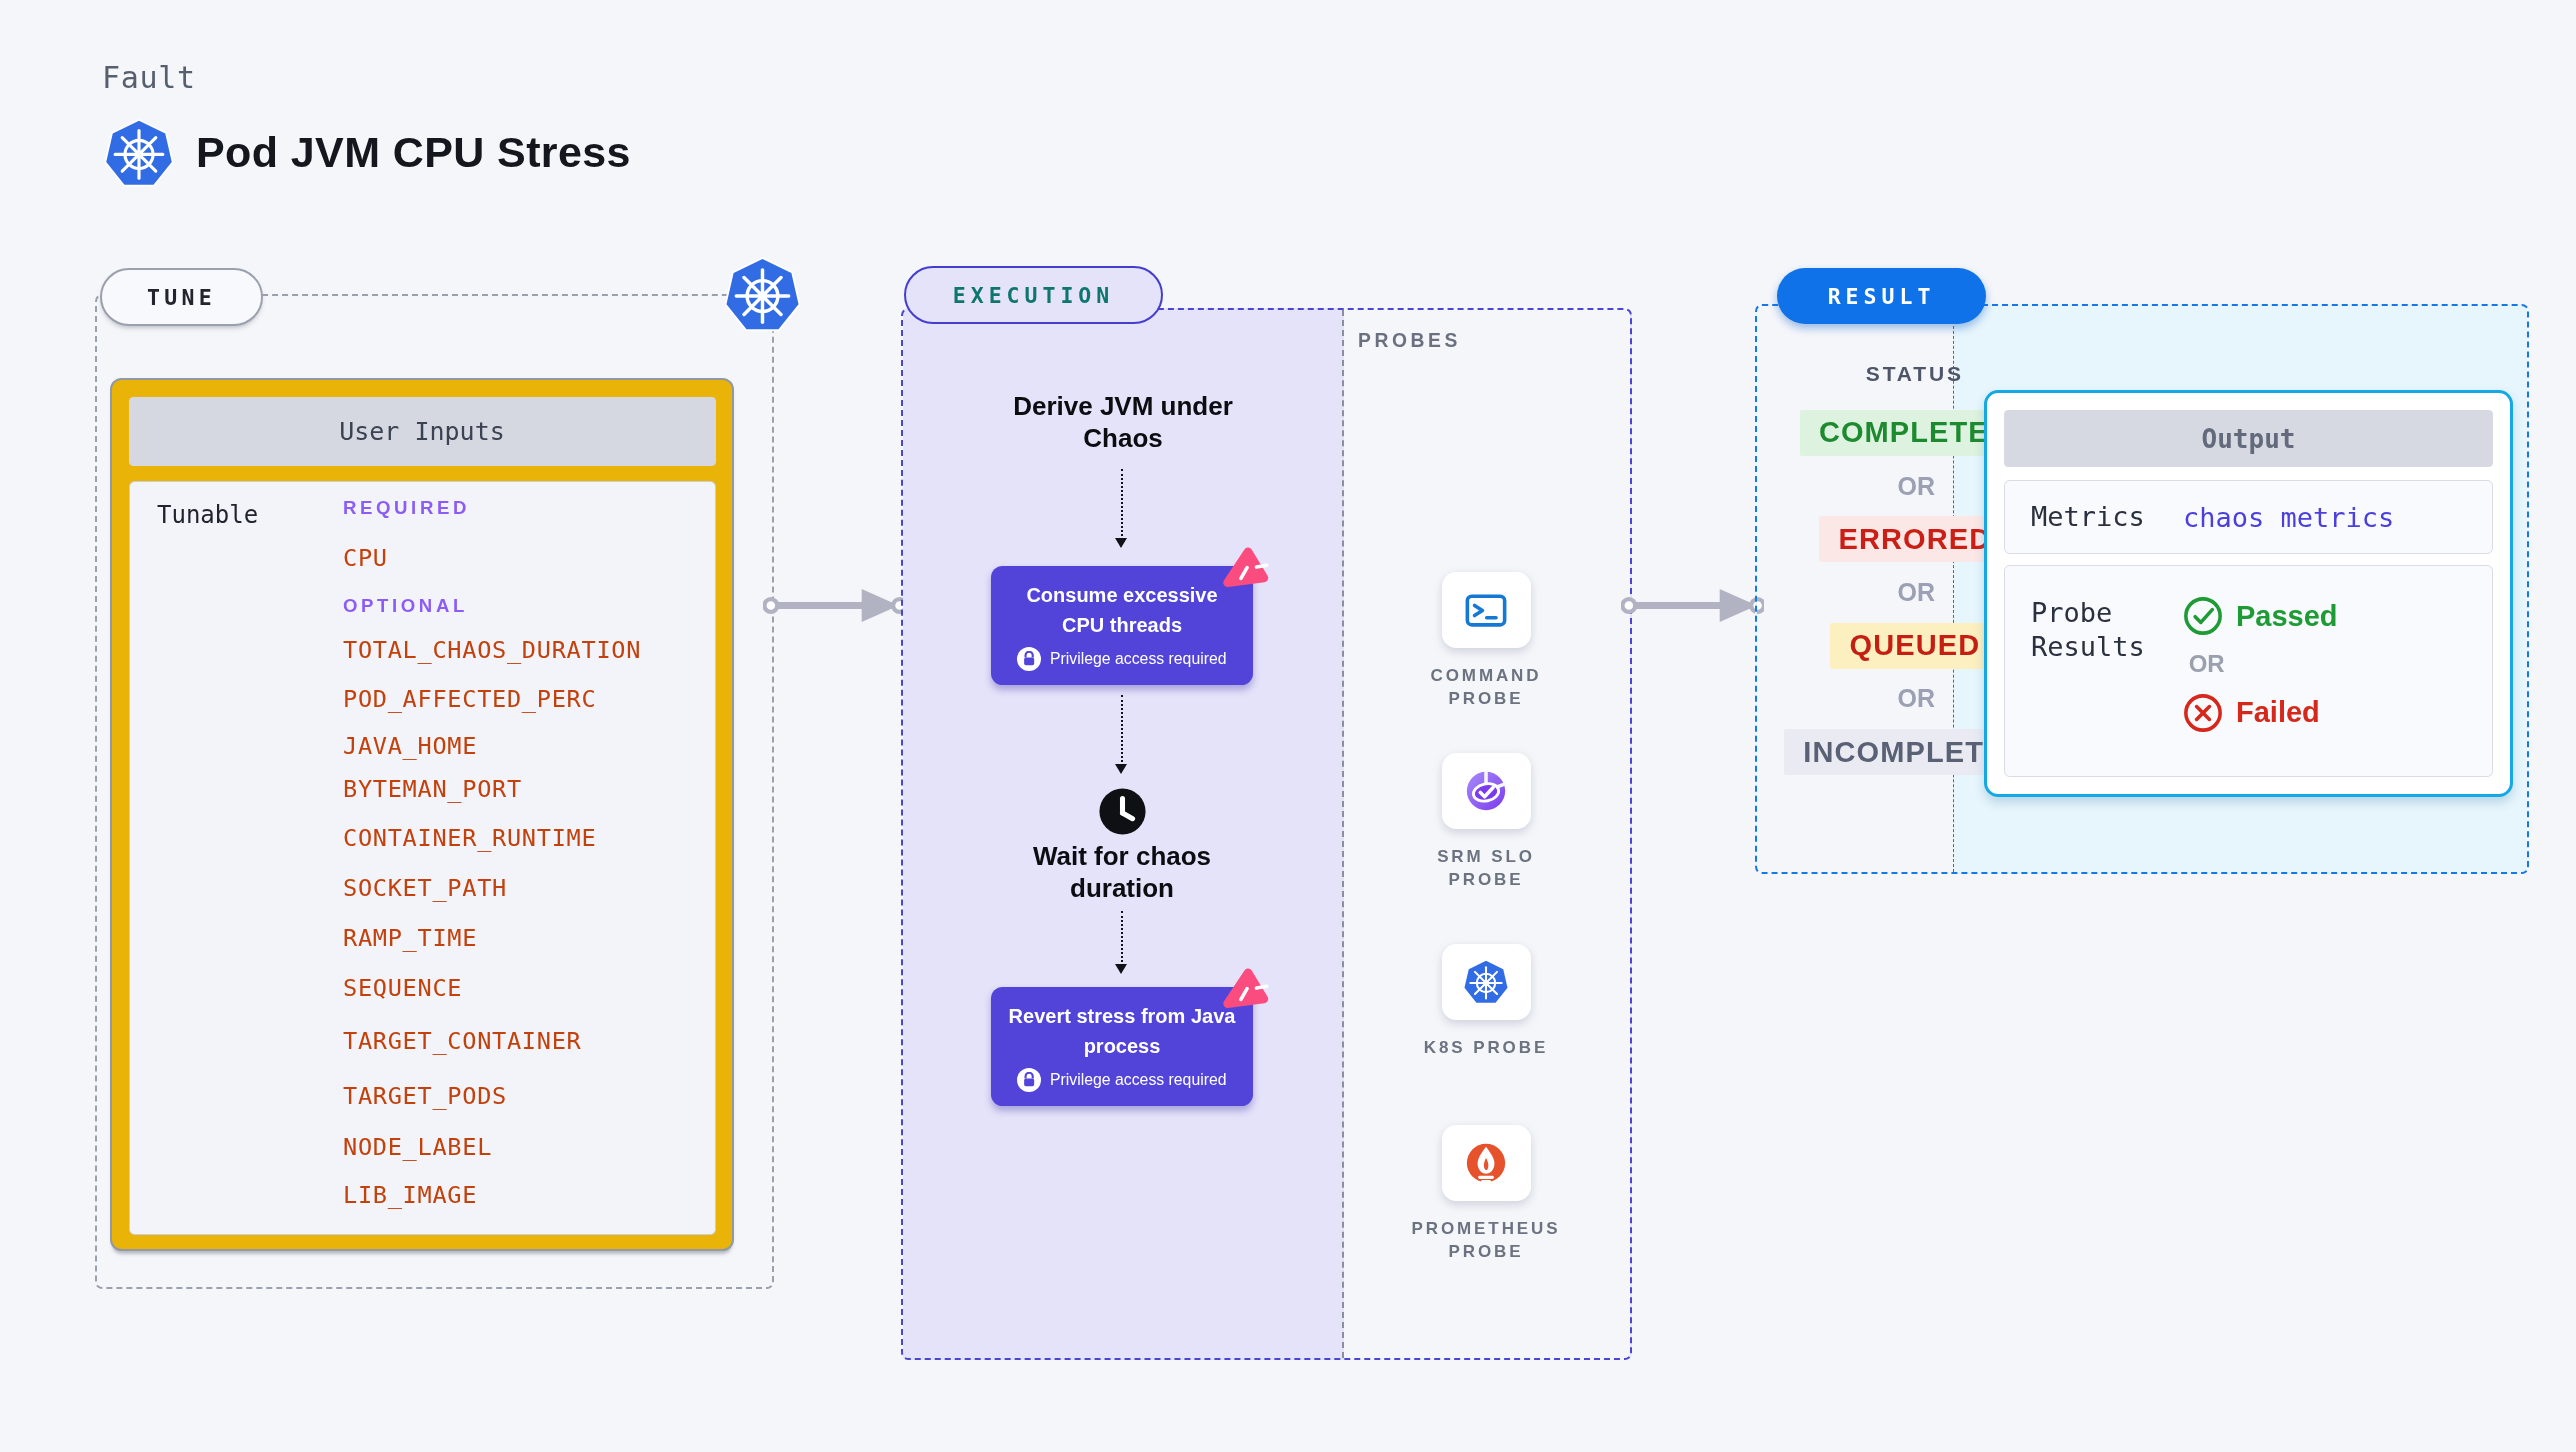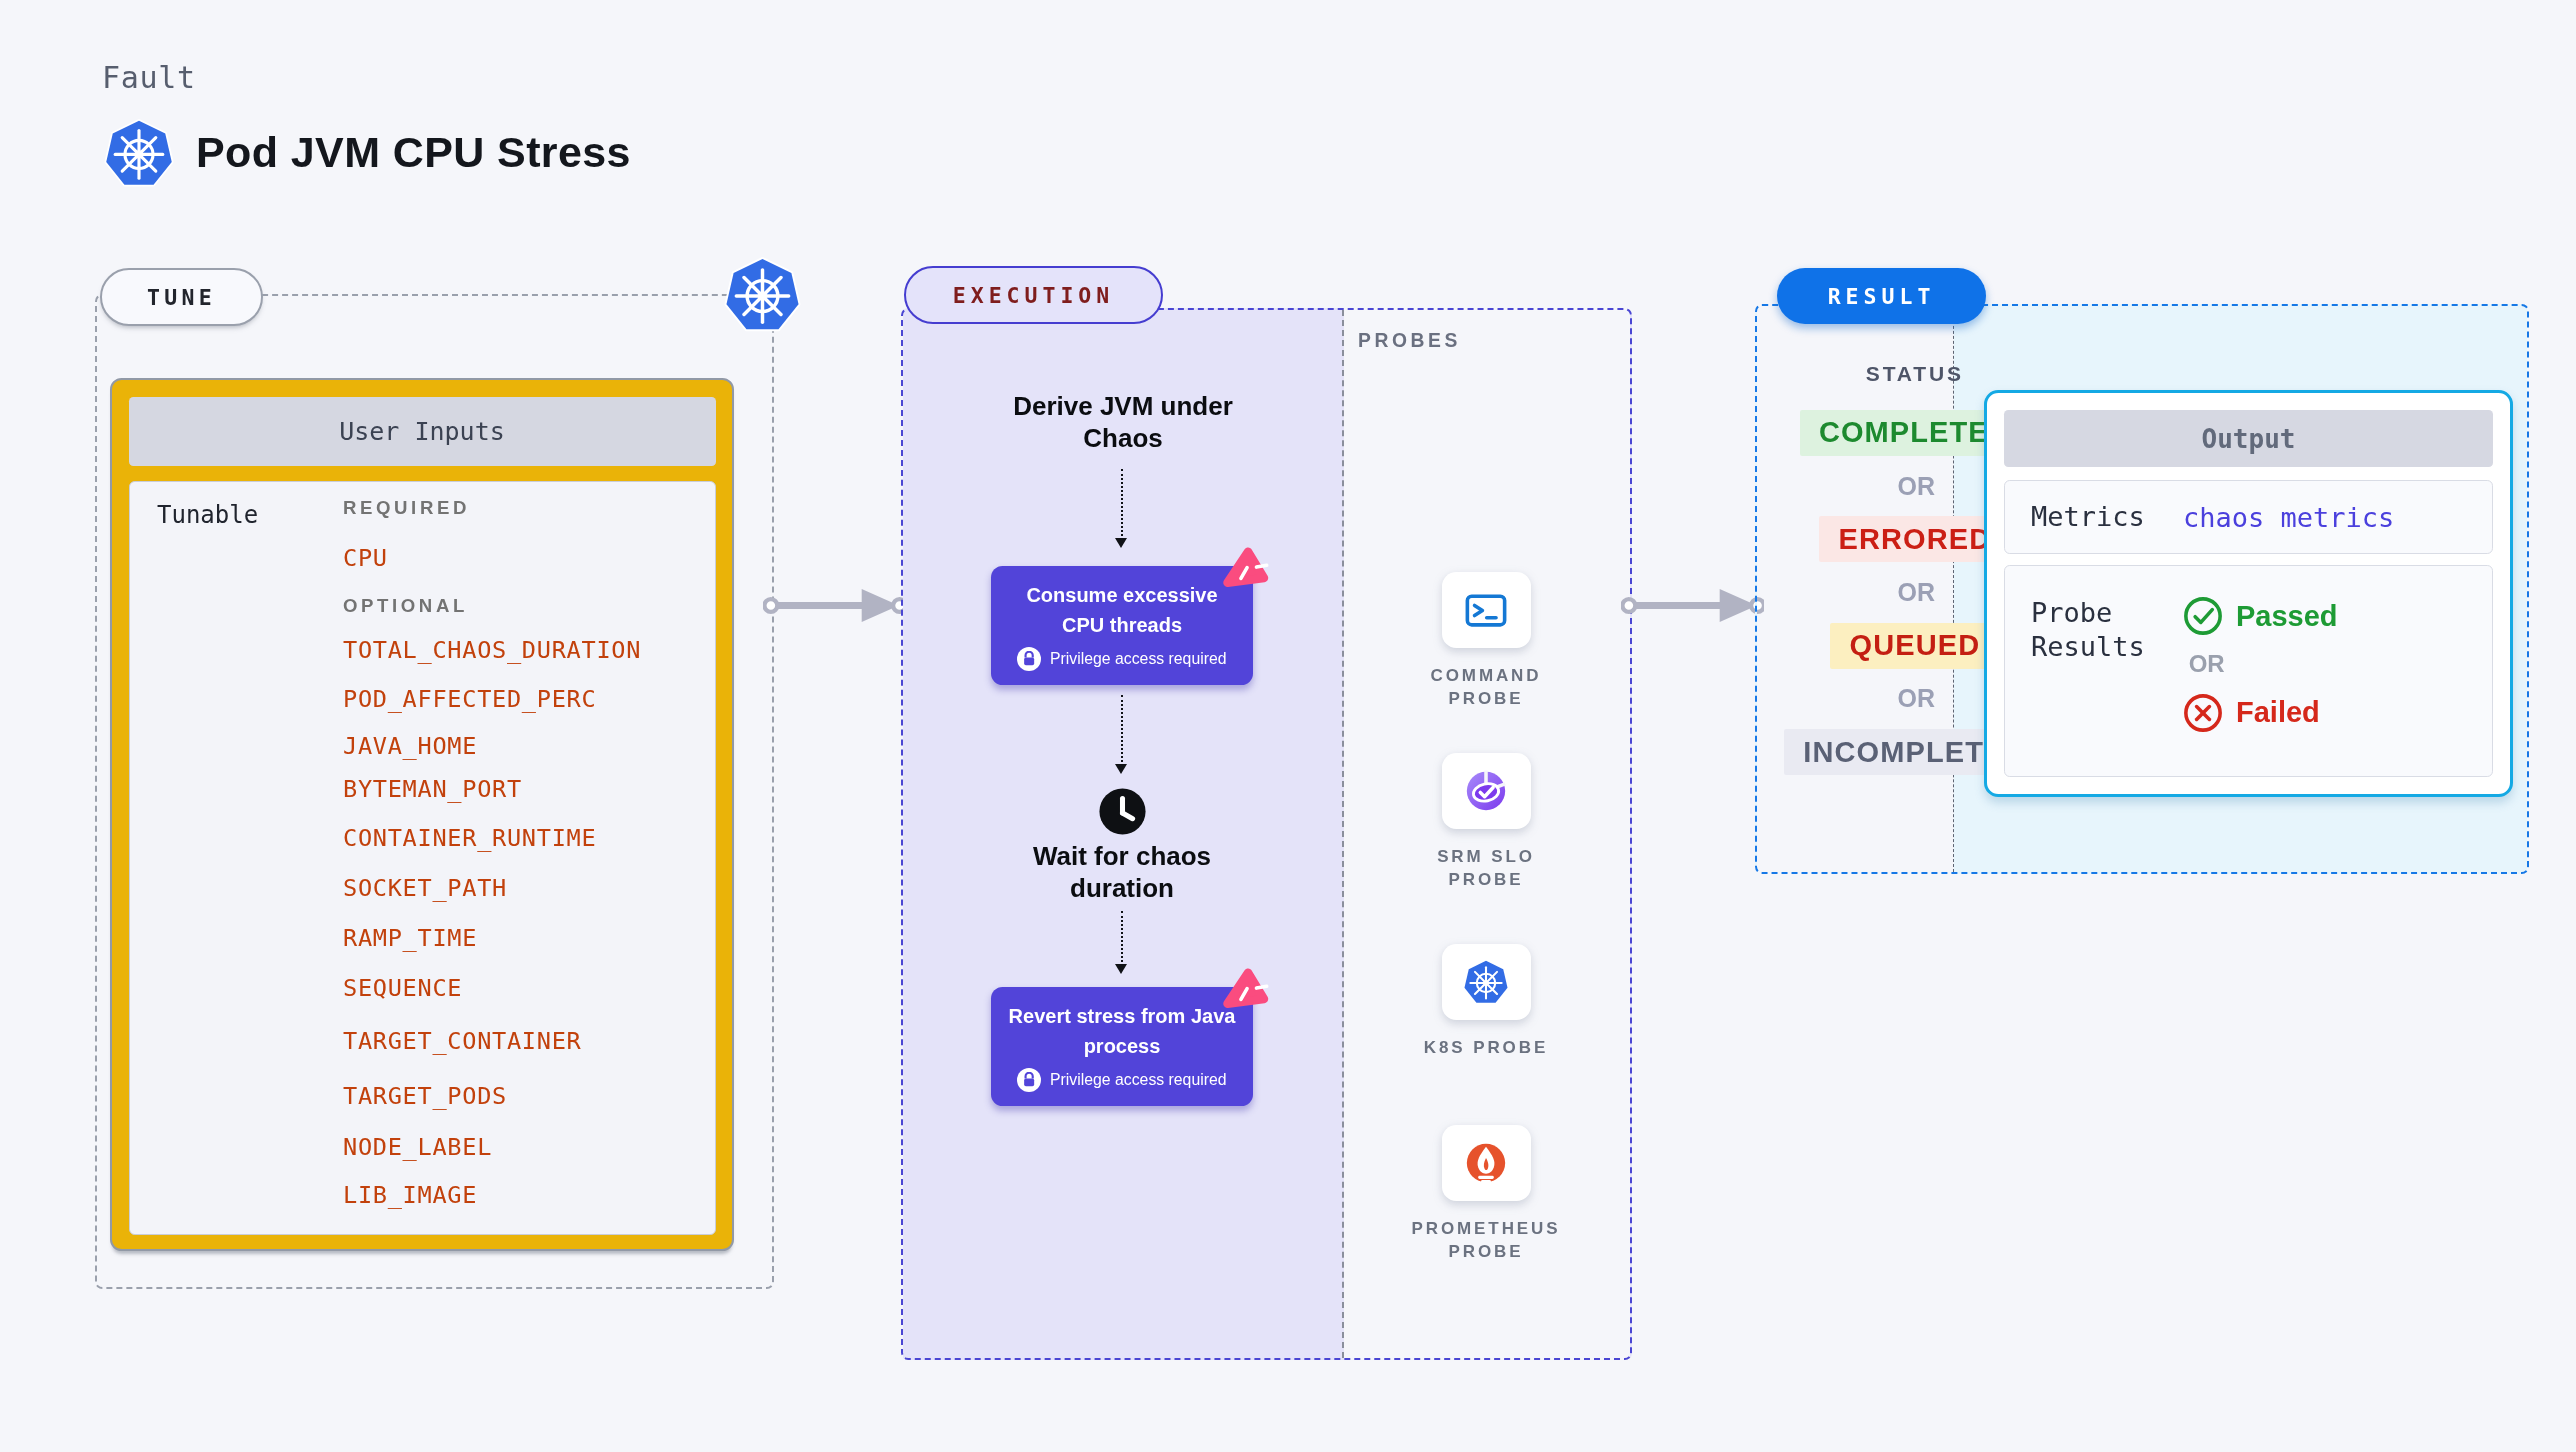--- a/index.html
+++ b/index.html
@@ -14,32 +14,32 @@
 
   
   .tune-box{position:absolute;left:95px;top:294px;width:675px;height:991px;border:2.1px dashed #9aa0ac;border-radius:7.2px;}
   .pill{position:absolute;display:flex;align-items:center;justify-content:center;border-radius:31.5px;font-weight:bold;font-size:21.5px;}
   .tune-pill{left:100px;top:268px;width:159px;height:54px;background:#f8f9fd;border:2.1px solid #9aa0ac;color:#22252d;letter-spacing:4.3px;box-shadow:0 3.6px 5px -2.1px rgba(120,125,140,.5);text-align:center;}
   .tune-k8s{position:absolute;left:724px;top:255px;width:77px;height:79px;}
   .ui-card{position:absolute;left:110px;top:378px;width:620px;height:869px;background:#eab308;border:2.1px solid #9199a6;border-radius:11.5px;box-shadow:0 4.3px 3.6px -2.1px rgba(130,136,150,.55);}
   .ui-header{position:absolute;left:16.5px;right:16.5px;top:16.5px;height:69px;background:#d5d7e1;border-radius:4.3px;display:flex;align-items:center;justify-content:center;font-size:25px;color:#3b4252;}
   .ui-list{position:absolute;left:16.5px;right:16.5px;top:101px;bottom:14.3px;background:#f3f4f9;border:1.4px solid #c9cdd9;border-radius:5.7px;}
   .tunable-label{position:absolute;left:157px;top:501px;font-size:24px;color:#20242e;}
-  .param-head{position:absolute;left:343px;font-size:18.6px;font-weight:bold;letter-spacing:3.6px;color:#737373;}
+  .param-head{position:absolute;left:343px;font-size:18.6px;font-weight:bold;letter-spacing:3.6px;color:#8b5cf6;}
   .param{position:absolute;left:343px;font-size:23.6px;font-weight:500;letter-spacing:0.7px;color:#c2410c;}
 
   
   .h-arrow{position:absolute;width:143px;height:43px;}
   .a1{left:763px;top:584px;} .a2{left:1621px;top:584px;}
 
   
   .exec-box{position:absolute;left:901px;top:308px;width:727px;height:1048px;border:2.9px dashed #4a46d3;border-radius:7.2px;
             background:linear-gradient(90deg,#e4e3f9 0,#e4e3f9 441px,rgba(0,0,0,0) 441px);}
   .exec-divider{position:absolute;left:439px;top:0;bottom:0;border-left:2.1px dashed #8a8f9c;}
-  .exec-pill{left:904px;top:266px;width:255px;height:54px;background:#e4e3fa;border:2.9px solid #453dd0;color:#7f1d1d;letter-spacing:5px;}
+  .exec-pill{left:904px;top:266px;width:255px;height:54px;background:#e4e3fa;border:2.9px solid #453dd0;color:#0f766e;letter-spacing:5px;}
   .flow-text{position:absolute;width:258px;text-align:center;font-size:26px;font-weight:bold;line-height:32px;color:#0b0d11;}
   .step-derive{left:994px;top:390px;}
   .step-wait{left:1029px;top:840px;width:186px;}
   .vconn{position:absolute;width:0;border-left:2.9px dotted #101217;}
   .vconn::after{content:"";position:absolute;left:-7.9px;bottom:-10px;border:6.4px solid rgba(0,0,0,0);border-top:10.7px solid #101217;}
   .c1{left:1121px;top:469px;height:75px;} .c2{left:1121px;top:695px;height:75px;} .c3{left:1121px;top:911px;height:59px;}
   .clock-wrap{position:absolute;left:1098px;top:787px;width:49px;height:49px;}
   .flow-box{position:absolute;width:262px;height:119px;background:#5244d9;border-radius:11.5px;display:flex;flex-direction:column;align-items:center;justify-content:center;gap:7.2px;box-shadow:0 4.3px 7.2px rgba(60,50,170,.35);}
   .fb1{left:991px;top:566px;} .fb2{left:991px;top:987px;}
   .flow-box .bx-title{color:#fff;font-size:20px;font-weight:bold;line-height:30px;text-align:center;width:236px;}

